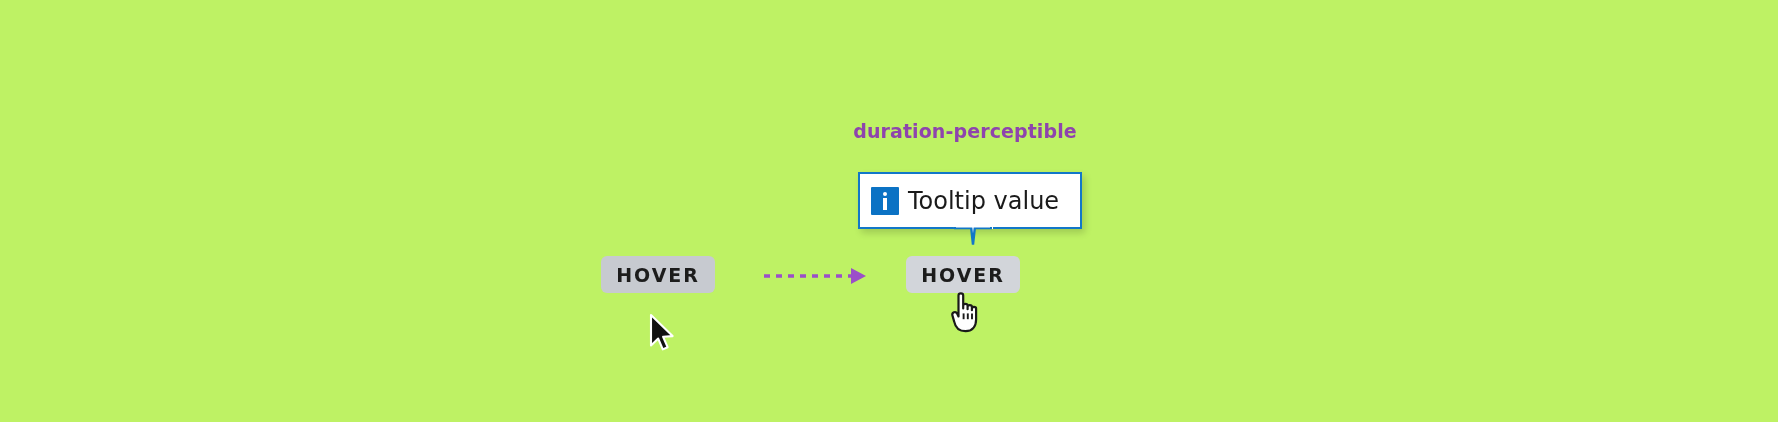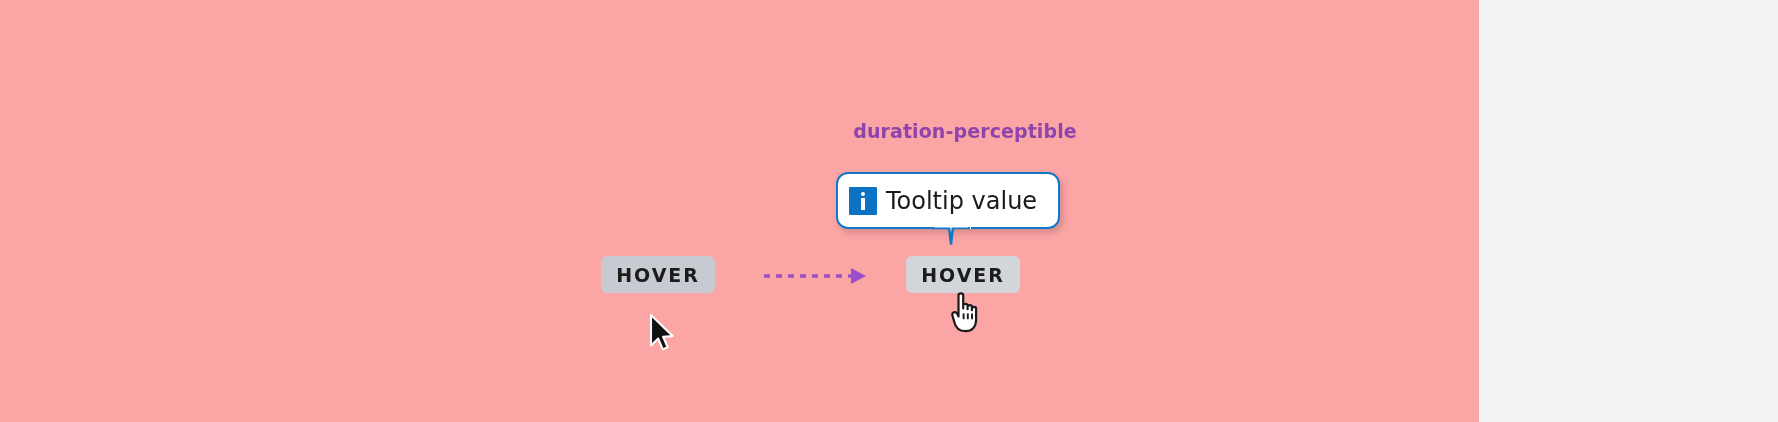--- a/index.html
+++ b/index.html
@@ -8,51 +8,51 @@
   }
   body {
     width: 1778px;
     height: 422px;
     background: #f1f3f5;
     font-family: "Liberation Sans", sans-serif;
     overflow: hidden;
   }
   #stage {
     position: relative;
-    width: 1479px;
+    width: 1778px;
     height: 422px;
-    background: #fca5a5;
+    background: #bef264;
   }
 
   
   .anno-label {
     position: absolute;
     left: 0;
     top: 120px;
     width: 1930px;
     text-align: center;
     font-family: "DejaVu Sans", "Liberation Sans", sans-serif;
     font-size: 19px;
     font-weight: 700;
     color: #8e44ad;
     letter-spacing: 0.1px;
     white-space: nowrap;
   }
 
   
   .tooltip {
     position: absolute;
-    left: 836px;
+    left: 858px;
     top: 172px;
     width: 224px;
     height: 57px;
     box-sizing: border-box;
     background: #ffffff;
     border: 2px solid #1277c8;
-    border-radius: 12px;
+    border-radius: 0;
     box-shadow: 3px 4px 7px rgba(0,0,0,0.16);
     display: flex;
     align-items: center;
     padding-left: 11px;
   }
   .tooltip-icon {
     width: 28px;
     height: 28px;
     background: #0b72c4;
     border-radius: 1px;

